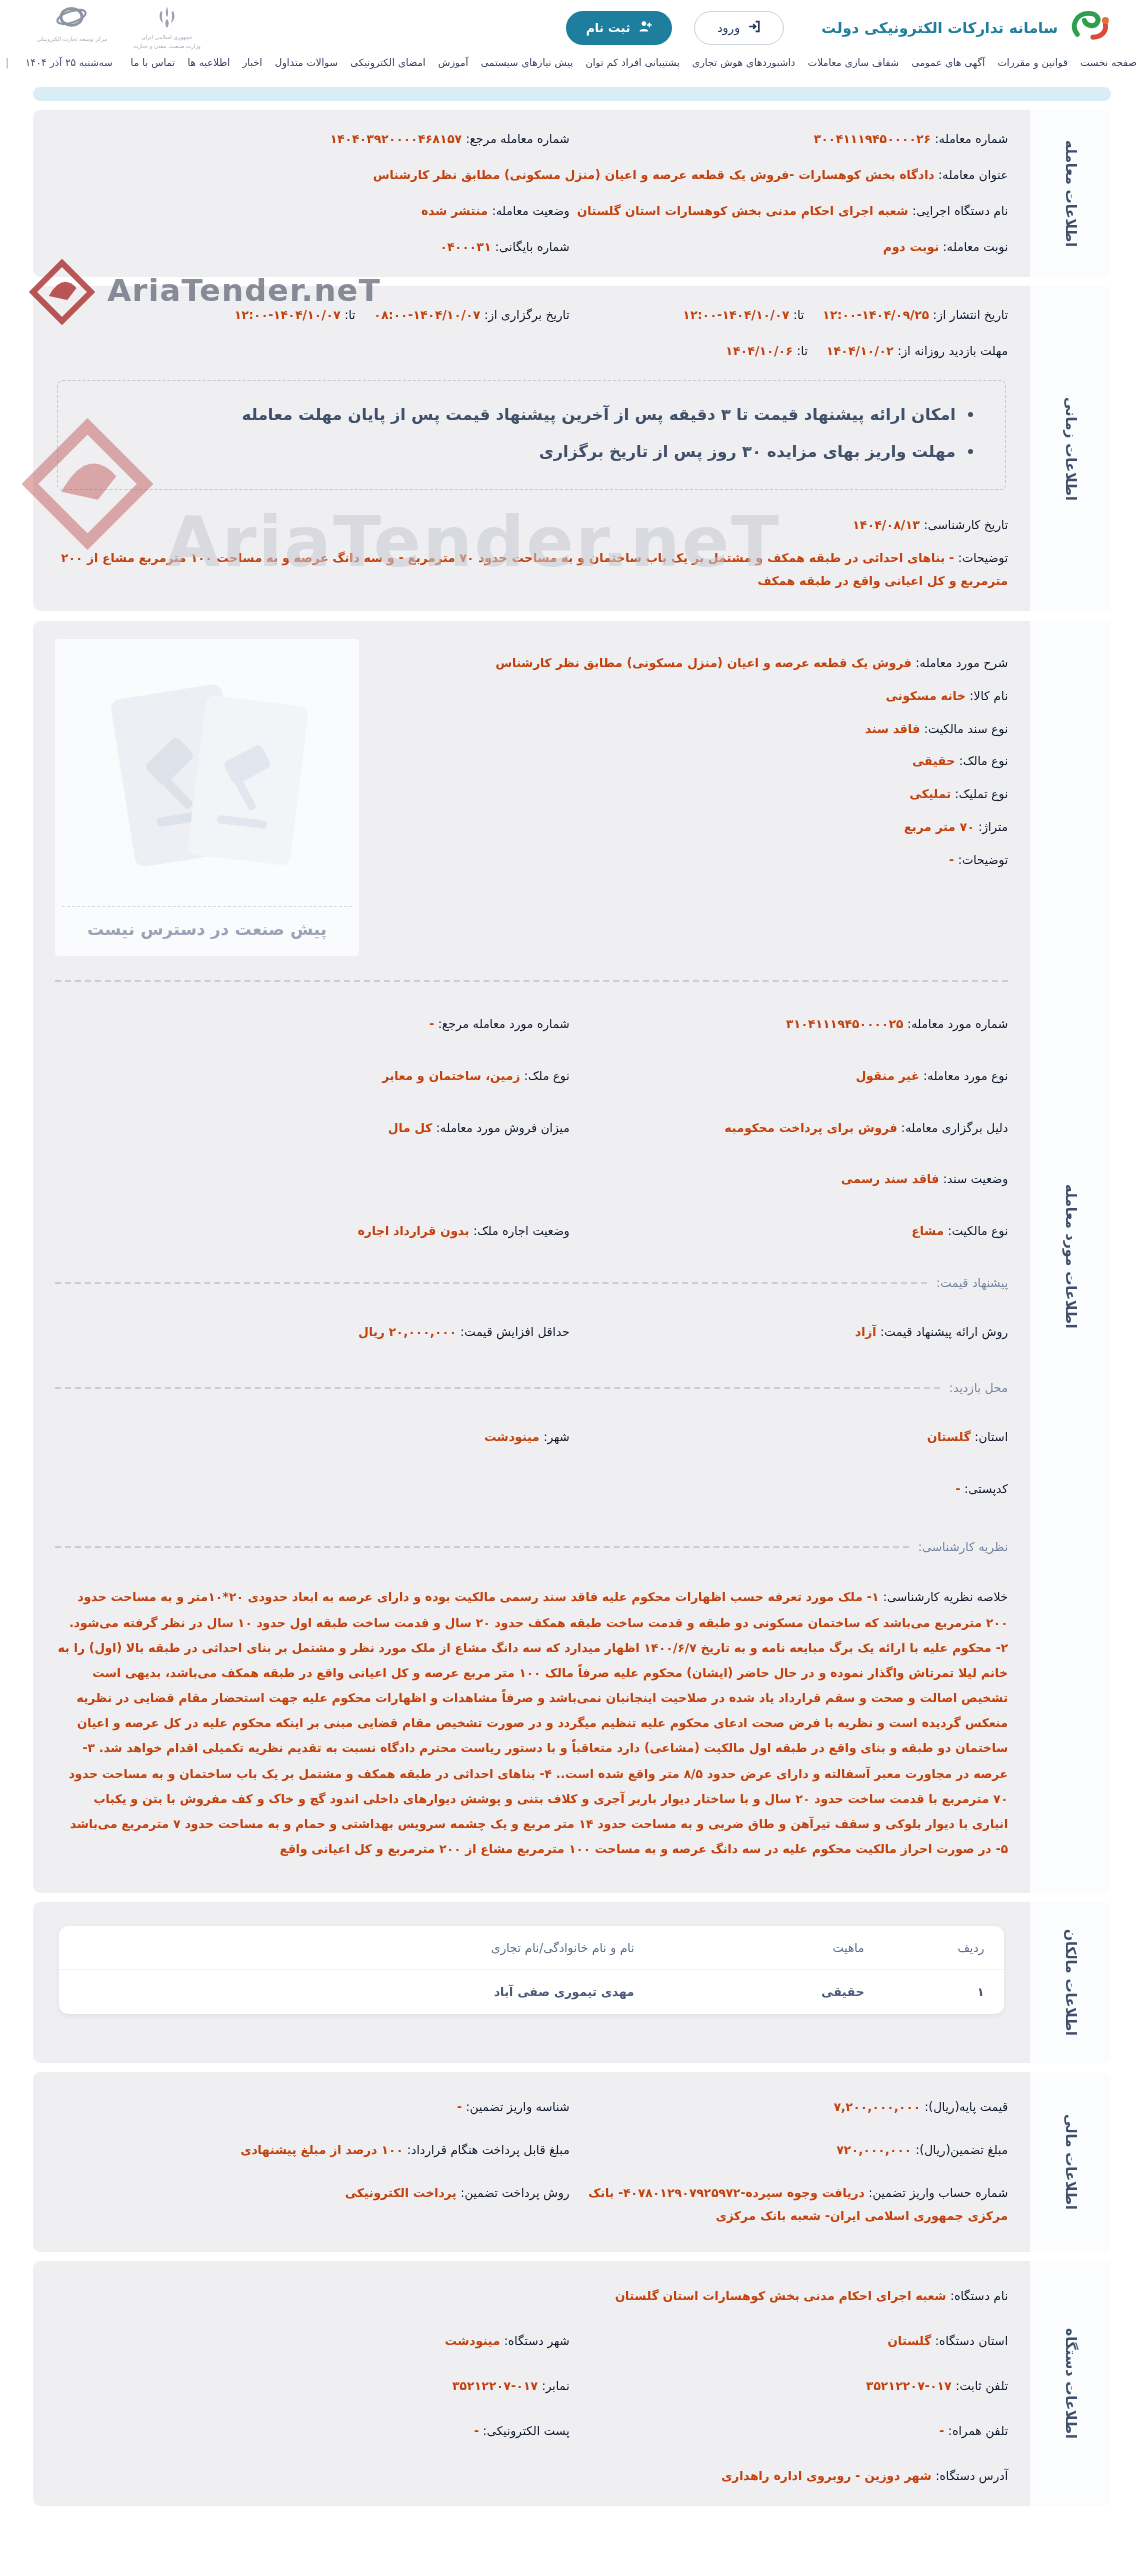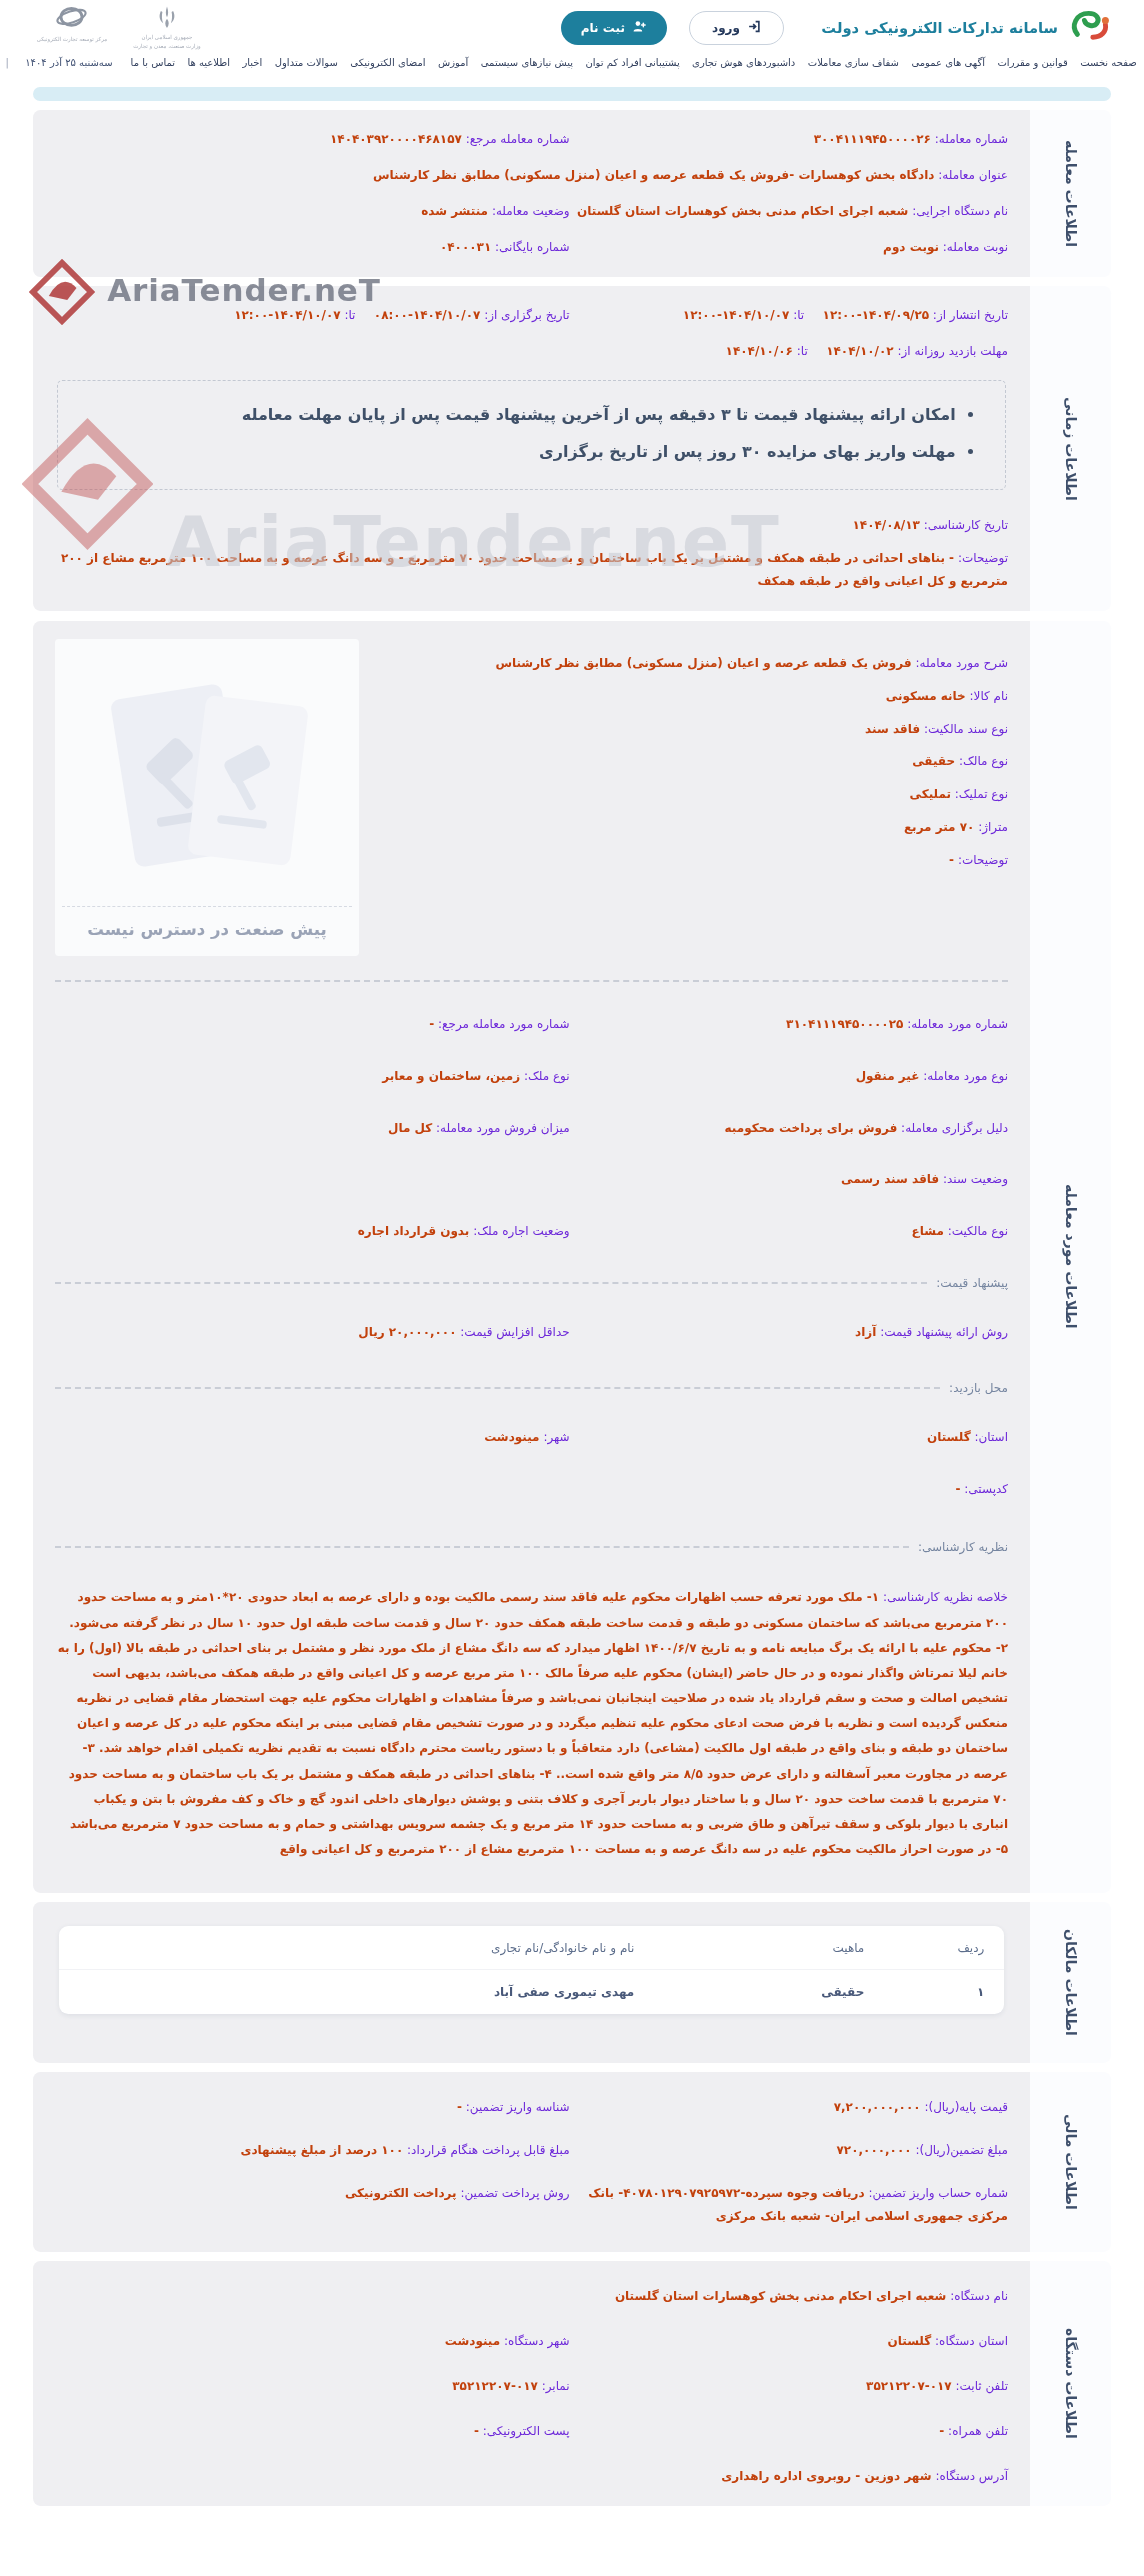--- a/index.html
+++ b/index.html
@@ -4,21 +4,21 @@
 <style>
   * { box-sizing: border-box; }
   body { margin:0; background:#fff; font-family:"DejaVu Sans", sans-serif; color:#4c5d7b; }
   .page { width:1144px; margin:0 auto; position:relative; min-height:2576px; direction:rtl; overflow:hidden; }
 
   
   .hdr { display:flex; justify-content:space-between; align-items:center; padding:7.4px 33px 1.8px; height:50px; }
   .brand-group { display:flex; align-items:center; gap:11px; }
   .brand-title { color:#1d7f9d; font-size:14.7px; font-weight:700; }
   .btn-login { display:flex; gap:7.4px; align-items:center; border:0.9px solid #c9d2dd; border-radius:20px;
-               padding:8.3px 22px; background:#fff; color:#25395c; font-weight:700; font-size:12px; margin-right:26px; cursor:pointer; font-family:inherit;}
+               padding:8.3px 22px; background:#fff; color:#25395c; font-weight:400; font-size:12px; margin-right:26px; cursor:pointer; font-family:inherit;}
   .btn-register { display:flex; gap:7.4px; align-items:center; border:none; border-radius:20px;
                padding:9.2px 20px; background:#1d7f9d; color:#fff; font-weight:700; font-size:12px; margin-right:11px; cursor:pointer; font-family:inherit;}
   .gov-logos { display:flex; gap:26px; align-items:flex-start; padding-left:3.7px; }
   .gov-logo { display:flex; flex-direction:column; align-items:center; gap:1.8px; }
   .gov-cap { font-size:5.5px; color:#a7adb8; text-align:center; line-height:1.6; }
 
   
   .nav { display:flex; align-items:center; justify-content:space-between; padding:1.8px 5.5px 5.5px; font-size:10px;
          color:#33415f; white-space:nowrap; overflow:hidden; }
   .nav-item { cursor:pointer; padding:5.5px 1.8px; }
@@ -29,21 +29,21 @@
   .band { margin:7.4px 33px 9.2px; height:14px; background:#d8edf5; border-radius:9.2px; }
   .main { padding:0 33px 9.2px; }
   .section { display:flex; margin-bottom:9.2px; }
   .s-strip { flex:0 0 81px; background:#fbfcfe; border-radius:0 7.4px 7.4px 0; display:flex; justify-content:center; align-items:center; }
   .s-label { writing-mode:vertical-rl; font-weight:700; font-size:14px; color:#3e4f6b; letter-spacing:0.9px; }
   .s-body { flex:1; background:#efeff2; border-radius:7.4px 0 0 7.4px; padding:18.4px 22px; font-size:12px; min-width:0; }
 
   .frow { display:grid; grid-template-columns:46% 54%; align-items:start; }
   .frow.single { grid-template-columns:100%; }
   .cell { display:flex; gap:18.4px; flex-wrap:wrap; line-height:1.9; }
-  .l { color:#6d28d9; }
+  .l { color:#0f172a; }
   .v { color:#c2410c; font-weight:700; }
   .rows-tight .frow { margin-bottom:13px; }
   .rows-loose .frow { margin-bottom:29px; }
   .rows-tight .frow:last-child, .rows-loose .frow:last-child { margin-bottom:0; }
 
   .notebox { border:1.8px dashed #c3c8d2; border-radius:5.5px; padding:24px 33px 9.2px; margin:16.6px 1.8px 24px; }
   .notebox ul { margin:0; padding-right:16.6px; }
   .notebox li { color:#3f5068; font-weight:700; margin-bottom:18.4px; font-size:16px; }
 
   .dashsep { border-top:2.8px dashed #c9cdd6; margin:3.7px 0 31px; }

